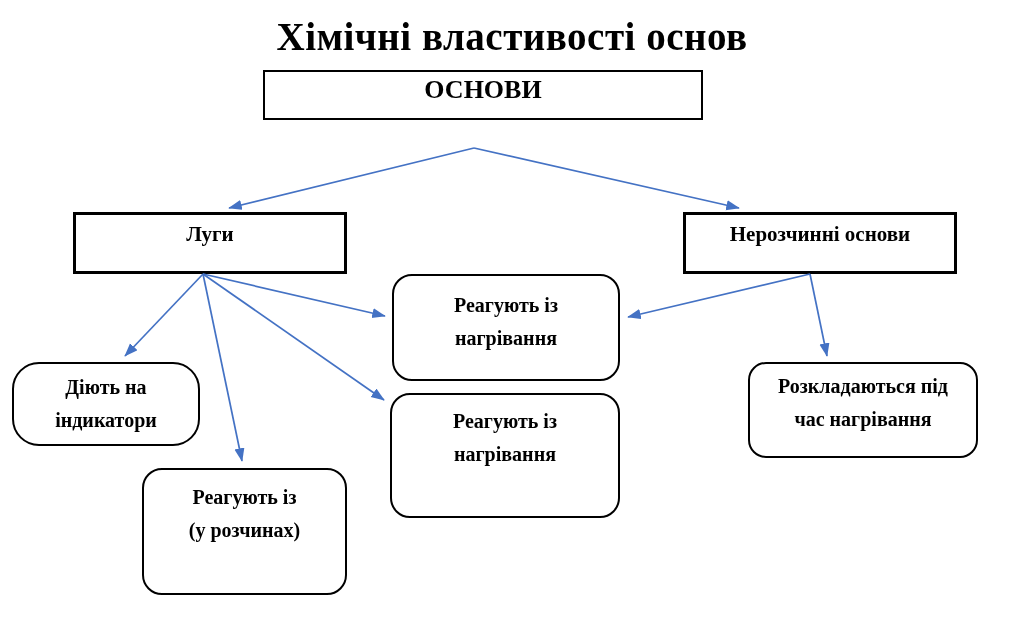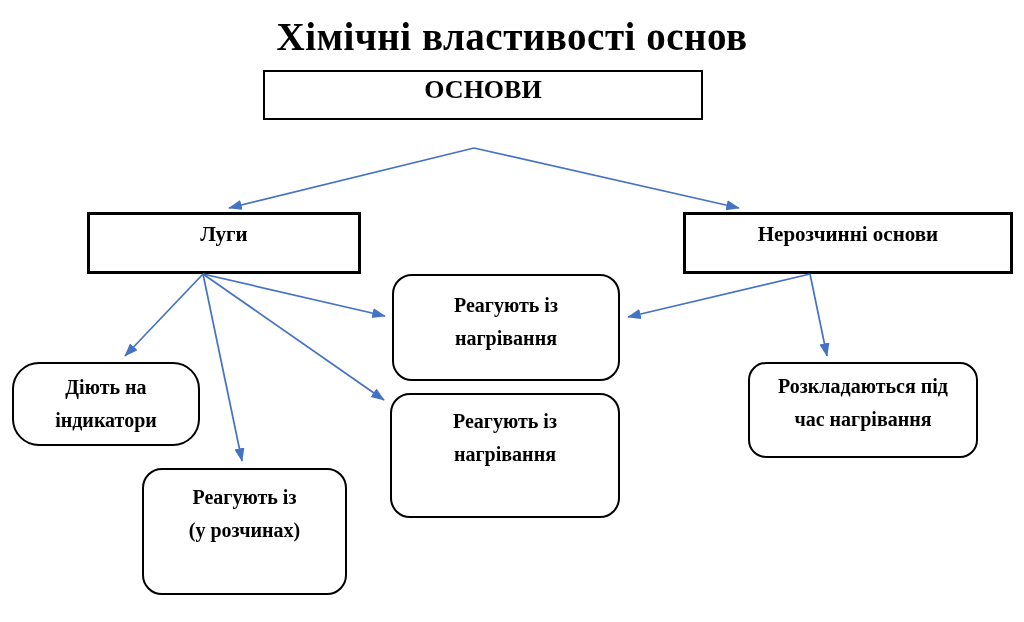--- a/index.html
+++ b/index.html
@@ -38,22 +38,22 @@
   .rect {
     border: 3px solid #000000;
     font-size: 21px;
   }
   #node-osnovy {
     left: 263px; top: 70px; width: 440px; height: 50px;
     border: 2px solid #000000;
     font-size: 26px;
     padding-top: 3px;
   }
-  #node-luhy   { left: 73px;  top: 212px; width: 274px; height: 62px; padding-top: 7px; margin-left: 14px; }
-  #node-nerozchynni { left: 683px; top: 212px; width: 330px; height: 62px; padding-top: 7px; }
+  #node-luhy   { left: 73px;  top: 212px; width: 274px; height: 62px; padding-top: 7px; }
+  #node-nerozchynni { left: 683px; top: 212px; width: 274px; height: 62px; padding-top: 7px; }
   .rnode {
     border: 2.5px solid #000000;
     border-radius: 20px;
     font-size: 20px;
     line-height: 33px;
     padding: 8px 4px;
   }
   #node-kysloty { left: 392px; top: 274px; width: 228px; height: 107px; padding-top: 13px; }
   #node-oksydy  { left: 390px; top: 393px; width: 230px; height: 125px; padding-top: 10px; }
   #node-diyut   { left: 12px;  top: 362px; width: 188px; height: 84px;  padding-top: 7px; border-radius: 27px; }

